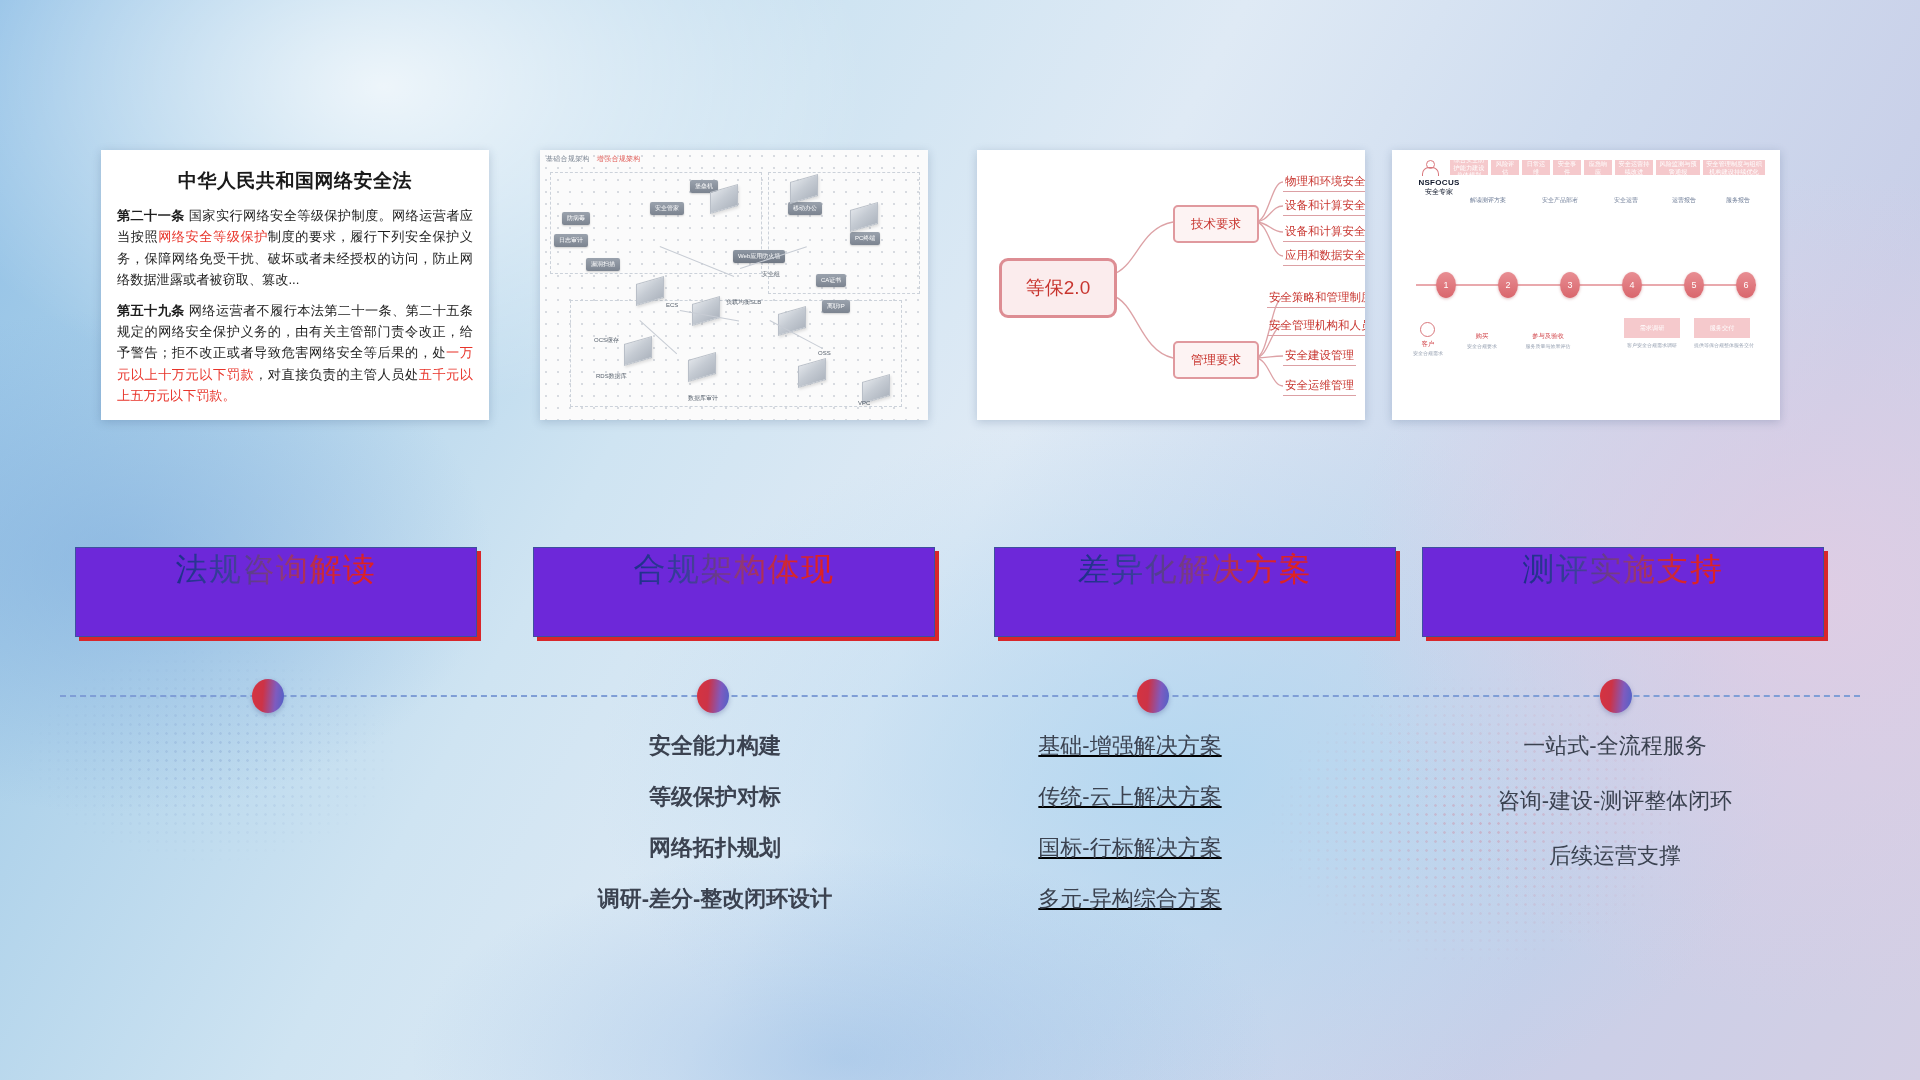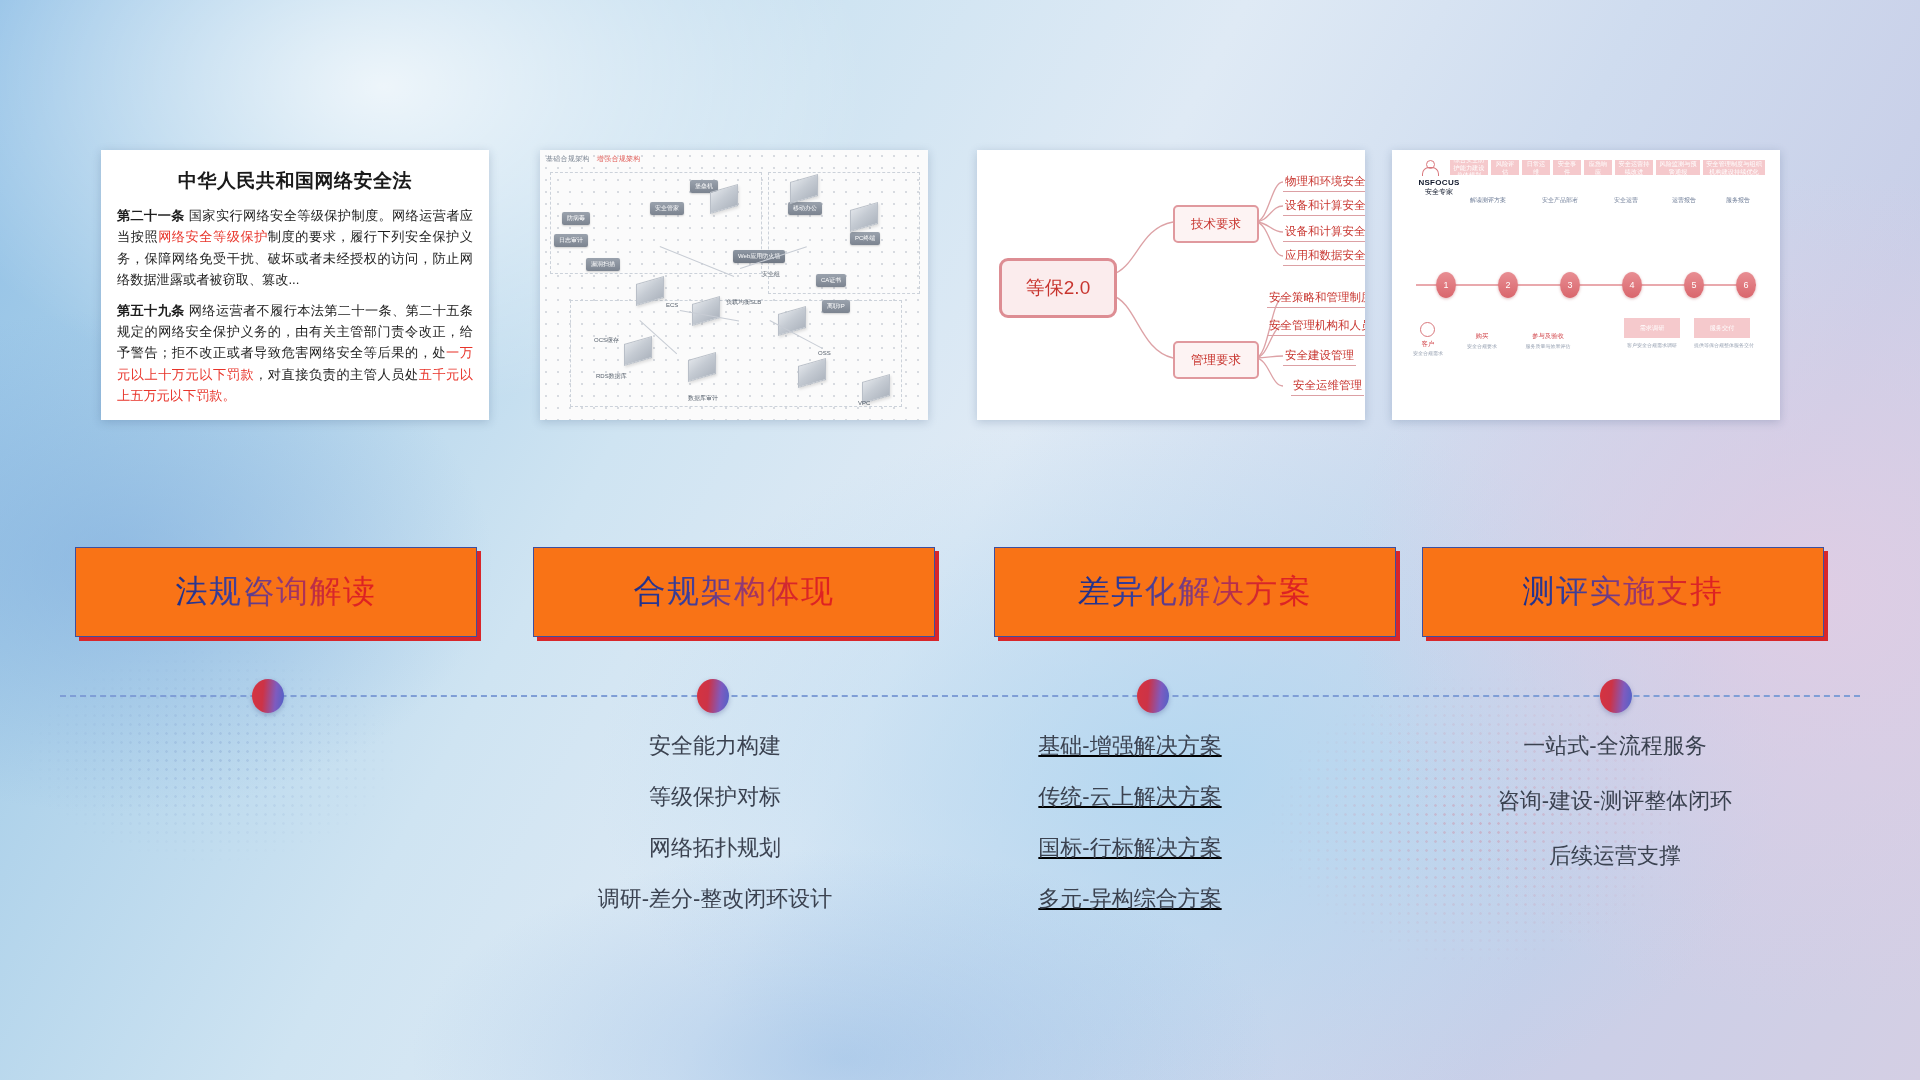--- a/index.html
+++ b/index.html
@@ -106,23 +106,23 @@
     background:linear-gradient(180deg,#e88e93,#d9666c);color:#fff;font-size:9px;
     display:flex;align-items:center;justify-content:center;
     box-shadow:0 1px 3px rgba(180,90,95,.4);}
   .ns .ic{position:absolute;color:#d34b50;font-size:6.4px;text-align:center;white-space:nowrap;}
   .ns .icsub{position:absolute;color:#9aa4b4;font-size:5px;text-align:center;white-space:nowrap;}
   .ns .icon-c{position:absolute;width:13px;height:13px;border:1.2px solid #d9777c;border-radius:50%;}
 
   
   .titles{position:absolute;left:0;top:0;width:1920px;height:1080px;pointer-events:none;}
   .tbox{position:absolute;top:547px;width:400px;height:88px;
-        background:#f97316;border:1.6px solid #3d4f9f;
+        background:#6d28d9;border:1.6px solid #3d4f9f;
         box-shadow:4px 4px 0 0 #d8262a;
-        display:flex;align-items:center;justify-content:center;pointer-events:auto;}
+        display:flex;align-items:flex-start;justify-content:center;pointer-events:auto;}
   .tbox span{
     font-size:32px;font-weight:500;letter-spacing:1.5px;
     background:linear-gradient(90deg,#1d2f8a 0%,#3a3f9b 26%,#8b3a7a 52%,#d8262a 78%,#e02020 100%);
     -webkit-background-clip:text;background-clip:text;
     -webkit-text-fill-color:transparent;color:#8b3a7a;
   }
   .tbox.t1{left:75px;}
   .tbox.t2{left:533px;}
   .tbox.t3{left:994px;font-family:Liberation Mono, monospace;}
   .tbox.t4{left:1422px;}
@@ -131,21 +131,21 @@
   .dashline{position:absolute;left:60px;top:695px;width:1800px;height:0;
     border-top:2.5px dashed #7f9ed6;}
   .dot{position:absolute;top:679px;width:32px;height:34px;border-radius:50%;
     background:linear-gradient(95deg,#d6333f 0%,#cc3347 35%,#7f5bbf 72%,#4f63c8 100%);
     box-shadow:0 2px 5px rgba(70,80,140,.35);}
   .dot.d1{left:252px;} .dot.d2{left:697px;} .dot.d3{left:1137px;} .dot.d4{left:1600px;}
 
   
   .lists{position:absolute;left:0;top:735px;width:1920px;height:250px;}
   .lcol{position:absolute;top:0;width:420px;text-align:center;}
-  .lcol.l1{left:58px;} .lcol.l2{left:505px;} .lcol.l3{left:920px;text-decoration:underline;} .lcol.l4{left:1405px;}
+  .lcol.l1{left:58px;} .lcol.l2{left:505px;font-weight:bold;} .lcol.l3{left:920px;text-decoration:underline;} .lcol.l4{left:1405px;}
   .lcol .li{font-size:22px;color:#3b4250;line-height:1;margin-bottom:29px;white-space:nowrap;}
   .lcol.l4 .li{margin-bottom:33px;}
 </style>
 </head>
 <body>
 
 <div class="bg bg-base"></div>
 <div class="bg bg-glow-d"></div>
 <div class="bg bg-glow-b"></div>
 <div class="bg bg-glow-c"></div>
@@ -241,21 +241,21 @@
       <div class="branch" style="left:196px;top:191px;">管理要求</div>
 
       <div class="leaf" style="left:306px;top:24px;text-align:center;">物理和环境安全</div>
       <div class="leaf" style="left:306px;top:48px;">设备和计算安全</div>
       <div class="leaf" style="left:306px;top:74px;">设备和计算安全</div>
       <div class="leaf" style="left:306px;top:98px;">应用和数据安全</div>
 
       <div class="leaf" style="left:290px;top:140px;">安全策略和管理制度</div>
       <div class="leaf" style="left:290px;top:168px;">安全管理机构和人员</div>
       <div class="leaf" style="left:306px;top:198px;">安全建设管理</div>
-      <div class="leaf" style="left:314px;top:228px;">安全运维管理</div>
+      <div class="leaf" style="left:306px;top:228px;">安全运维管理</div>
     </div>
   </div>
 
   <div class="card c4">
     <div class="ns">
       <div class="person">
         <div class="h"></div>
           <div class="b"></div>
       </div>
       <div class="brand">

